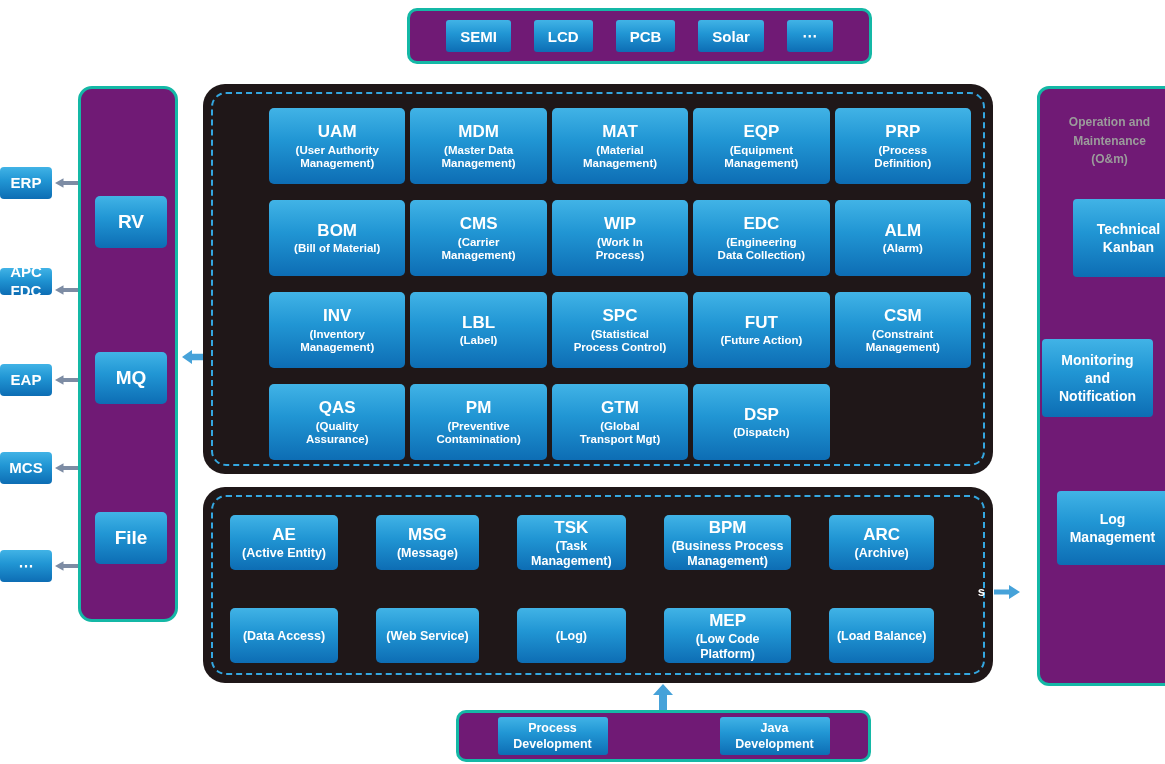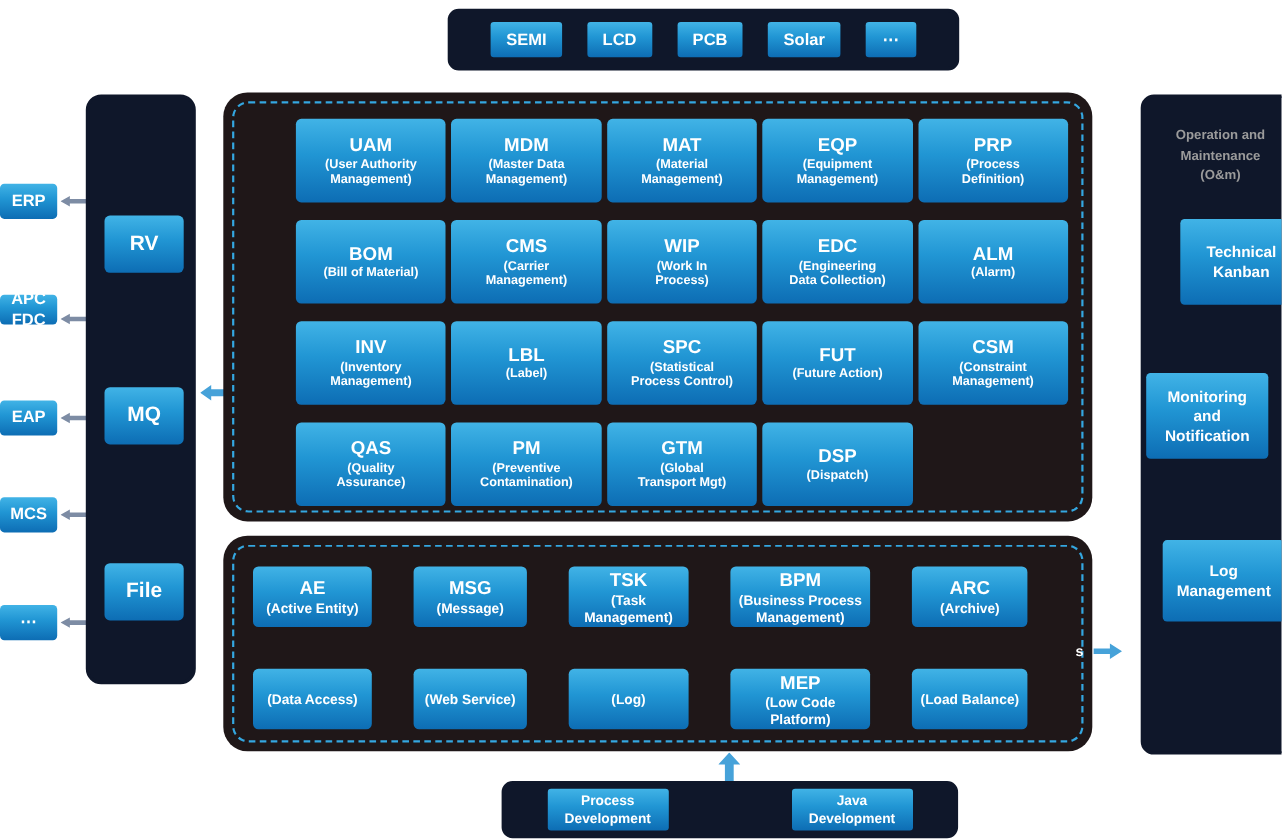--- a/index.html
+++ b/index.html
@@ -6,22 +6,22 @@
   html,body { width:1165px; height:764px; }
   body {
     position: relative;
     background: #ffffff;
     font-family: "Liberation Sans", sans-serif;
     overflow: hidden;
   }
   .abs { position: absolute; }
   .white-panel {
     position: absolute;
-    background: #0f172a;
-    border: 3px solid #0f172a;
+    background: #701a75;
+    border: 3px solid #14b8a6;
     border-radius: 12px;
   }
   .dark-panel {
     position: absolute;
     background: #1f1718;
     border-radius: 22px;
   }
   .dashed-border {
     position: absolute;
     inset: 8px;

